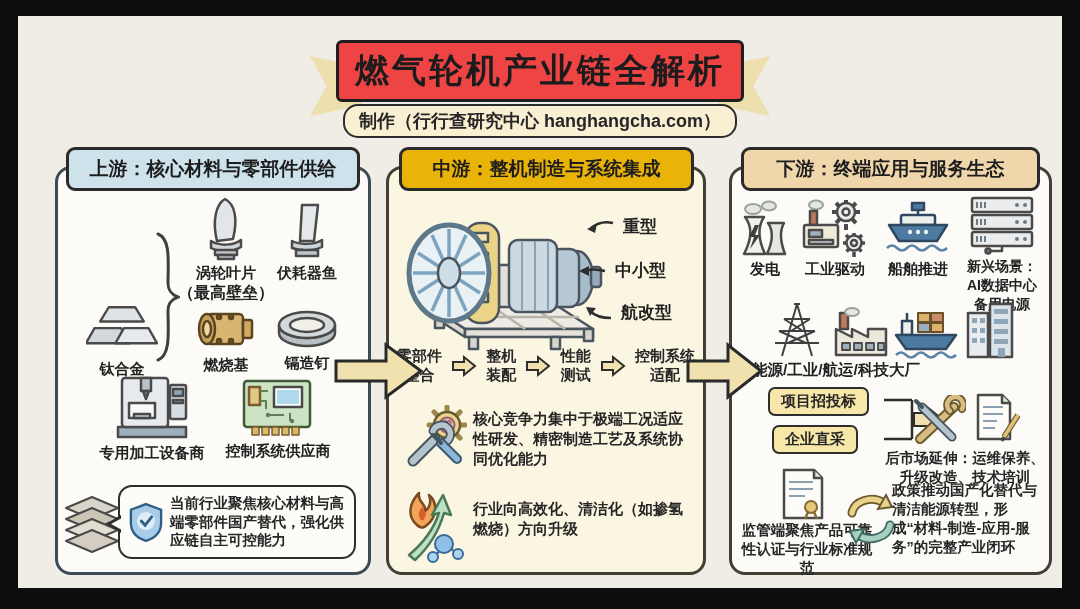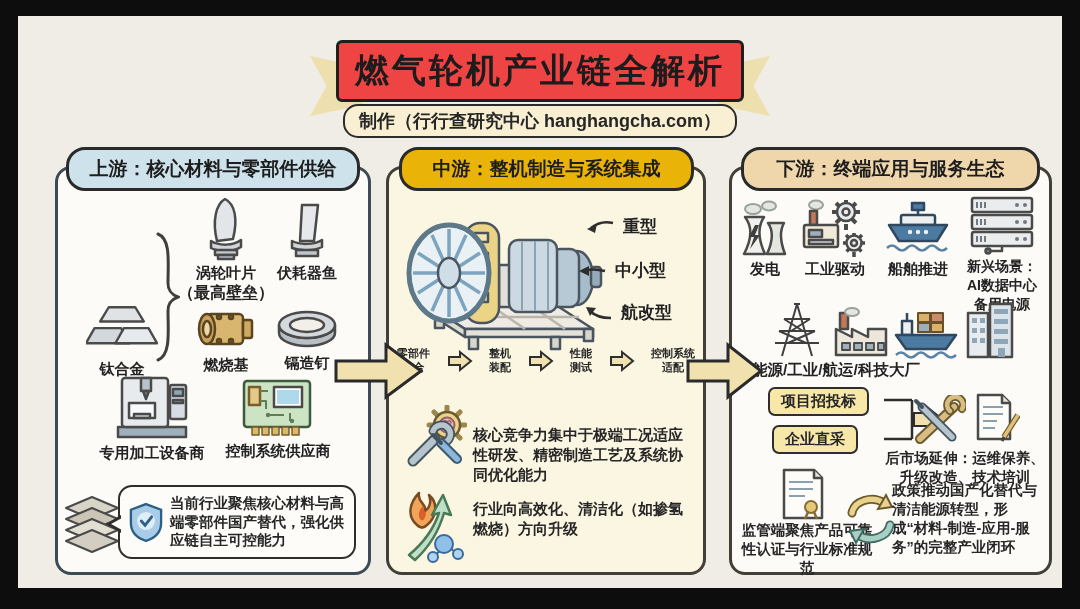--- a/index.html
+++ b/index.html
@@ -15,39 +15,39 @@
   .tail{position:absolute;top:56px;width:52px;height:60px;background:#eedfae;z-index:3;}
   #tail-l{left:310px;clip-path:polygon(0 0,100% 18%,100% 82%,0 100%,32% 50%);}
   #tail-r{left:718px;clip-path:polygon(100% 0,0 18%,0 82%,100% 100%,68% 50%);}
   #credit{left:50%;top:104px;transform:translateX(-50%);background:#f9efd2;border:2px solid #2c2c2c;
           border-radius:15px;padding:3px 14px;font-size:18px;font-weight:bold;z-index:4;}
 
   
   .panel{position:absolute;border:3px solid #3d4b55;border-radius:16px;background:#fcfbf7;}
   #panel-mid{border-color:#413f36;background:#fbf6e2;}
   #panel-down{border-color:#413f36;}
-  .hdr{position:absolute;border:3px solid #2a2a2a;border-radius:19px;display:flex;align-items:center;
+  .hdr{position:absolute;border:3px solid #2a2a2a;border-radius:9px;display:flex;align-items:center;
        justify-content:center;font-size:19px;font-weight:bold;z-index:5;color:#1d1d1d;}
 
   .item{position:absolute;display:flex;flex-direction:column;align-items:center;gap:3px;text-align:center;}
   .lbl{font-size:15px;font-weight:bold;line-height:1.2;color:#222;white-space:nowrap;}
   .sub{font-size:16px;font-weight:bold;color:#222;white-space:nowrap;}
   .txt{font-weight:bold;color:#262626;}
 
   
   #up-bubble{left:60px;top:316px;width:238px;height:74px;border:2.5px solid #2e2e2e;border-radius:14px;
              background:#fdfcf8;display:flex;align-items:center;gap:7px;padding:4px 9px;box-sizing:border-box;}
   #up-bubble:before{content:"";position:absolute;left:-14px;top:28px;width:0;height:0;
              border-top:9px solid transparent;border-bottom:9px solid transparent;border-right:15px solid #2e2e2e;}
   #up-bubble:after{content:"";position:absolute;left:-9px;top:31px;width:0;height:0;
              border-top:6px solid transparent;border-bottom:6px solid transparent;border-right:11px solid #fdfcf8;}
 
   
   #flow{left:8px;top:178px;width:298px;display:flex;align-items:center;justify-content:space-between;}
-  .step{font-size:11px;font-weight:bold;text-align:center;line-height:1.25;}
+  .step{font-size:15px;font-weight:bold;text-align:center;line-height:1.25;}
 
   .ybox{position:absolute;background:#f7e8a9;border:2.5px solid #2e2e2e;border-radius:7px;
         font-size:15px;font-weight:bold;padding:3px 11px;white-space:nowrap;}
 
   svg{display:block;}
 </style>
 </head>
 <body>
 
 <div id="root">
@@ -291,21 +291,21 @@
         <path d="M40,18 q2,-4 4,-1 q3,-3 4,1 M40,23 q4,3 8,0" fill="none" stroke="#9c5f66" stroke-width="1.5"></path>
         <path d="M10,56 L32,34" stroke="#44545f" stroke-width="11"></path>
         <path d="M10,56 L32,34" stroke="#b6c4ce" stroke-width="7"></path>
         <path d="M30,26 a9,9 0 1 1 10,12" fill="none" stroke="#44545f" stroke-width="9"></path>
         <path d="M30,26 a9,9 0 1 1 10,12" fill="none" stroke="#b6c4ce" stroke-width="5.5"></path>
         <path d="M54,54 L38,38" stroke="#3a5a74" stroke-width="10"></path>
         <path d="M54,54 L38,38" stroke="#8fb7d9" stroke-width="6"></path>
         <path d="M38,38 L30,30" stroke="#44545f" stroke-width="4"></path>
       </g>
     </svg>
-    <div class="abs txt" style="left:84px;top:256px;width:218px;font-size:15px;line-height:1.32;">核心竞争力集中于极端工况适应性研发、精密制造工艺及系统协同优化能力</div>
+    <div class="abs txt" style="left:84px;top:240px;width:218px;font-size:15px;line-height:1.32;">核心竞争力集中于极端工况适应性研发、精密制造工艺及系统协同优化能力</div>
 
     <svg class="abs" style="left:14px;top:318px;" width="64" height="76" viewBox="0 0 64 76">
       <path d="M14,38 C4,30 6,16 16,6 C14,16 24,16 22,24 C28,20 28,13 26,8 C36,16 33,31 24,38 C20,42 17,41 14,38 Z" fill="#f0a558" stroke="#7a4a22" stroke-width="2.5" stroke-linejoin="round"></path>
       <path d="M18,33 C14,29 16,23 20,19 C20,24 25,25 22,30 C21,33 20,34 18,33 Z" fill="#d95f2b"></path>
       <path d="M6,68 C18,58 30,44 36,26 L29,28 L40,8 L48,28 L41,26 C35,47 24,62 12,73 Z" fill="#bfe0c8" stroke="#4a7a55" stroke-width="2.5" stroke-linejoin="round"></path>
       <g stroke="#3a6a9a" stroke-width="2">
         <line x1="42" y1="58" x2="54" y2="66"></line>
           <line x1="40" y1="60" x2="32" y2="69"></line>
         <circle cx="41" cy="57" r="9" fill="#8fc1e8"></circle>
           <circle cx="55" cy="67" r="5" fill="#aed4f0"></circle>

